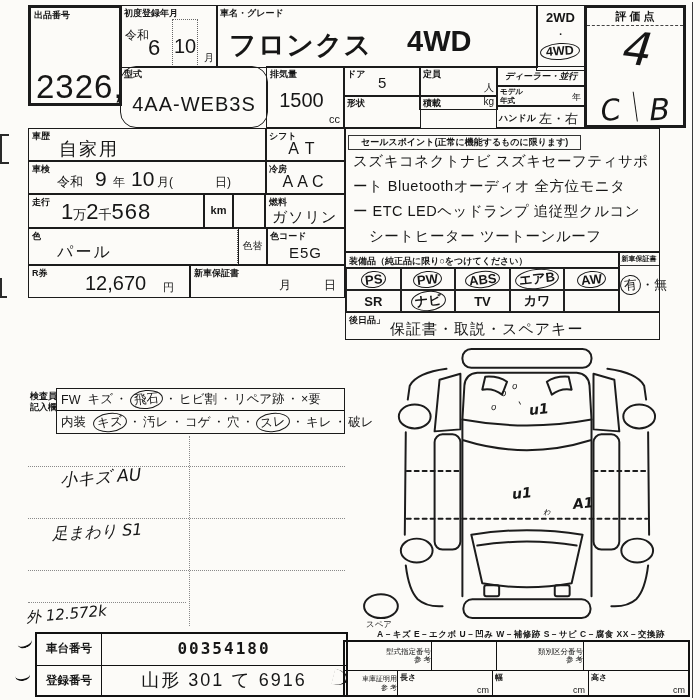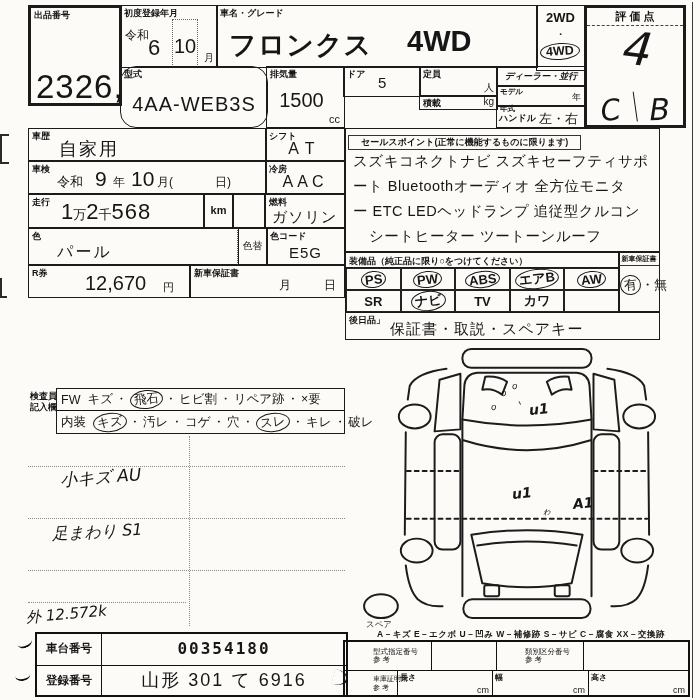--- a/index.html
+++ b/index.html
@@ -12,21 +12,21 @@
   .oval{display:inline-block;border:1.6px solid #1a1a1a;border-radius:50%;padding:0 5px 1px;transform:rotate(-4deg);}
   .oval2{display:inline-block;border:1.5px solid #1a1a1a;border-radius:50%;padding:0 3px;transform:rotate(-6deg);}
   .hw{font-style:italic;font-family:"DejaVu Sans",sans-serif;}
   .boxlbl{display:inline-block;border:1px solid #333;padding:0 12px;font-size:9px;font-weight:bold;white-space:nowrap;}
   .dot-h{position:absolute;border-top:1.5px dotted #898989;height:0;}
   .dot-v{position:absolute;border-left:1.5px dotted #898989;width:0;}
   .eq-cell{border:1px solid #222;display:flex;align-items:center;justify-content:center;font-size:13px;font-weight:bold;}
   .insp-row{height:22px;display:flex;align-items:center;padding:0 4px;font-size:12.5px;box-sizing:border-box;white-space:nowrap;}
   .dmark{position:absolute;font-size:14px;font-weight:bold;transform:rotate(-6deg);}
   .dmark.small{font-size:9px;font-weight:normal;}
-  .tbl-lbl2{font-size:7.5px;line-height:8.5px;text-align:left;width:100%;padding-left:28px;}
+  .tbl-lbl2{font-size:7.5px;line-height:8.5px;text-align:right;width:100%;}
   .penmark{position:absolute;}
 </style>
 </head>
 <body>
 
 <div id="sheet">
 
   <div class="cell thick" style="left:28px;top:5px;width:94px;height:101px;">
     <span class="lbl">出品番号</span>
     <div class="abs" style="left:5px;top:60px;font-size:33px;letter-spacing:1px;">2326,</div>
@@ -67,34 +67,37 @@
   </div>
   <div class="cell" style="left:266px;top:66px;width:79px;height:62px;">
     <span class="lbl">排気量</span>
     <div class="abs" style="left:0;right:8px;top:22px;text-align:center;font-size:20px;">1500</div>
     <span class="abs" style="right:4px;bottom:2px;font-size:11px;">cc</span>
   </div>
   <div class="cell" style="left:343px;top:66px;width:78px;height:31px;">
     <span class="lbl">ドア</span>
     <span class="abs" style="left:34px;top:7px;font-size:15px;">5</span>
   </div>
+  <div class="cell" style="left:343px;top:95px;width:78px;height:33px;">
+    <span class="lbl">形状</span>
+  </div>
   <div class="cell" style="left:419px;top:66px;width:79px;height:31px;">
     <span class="lbl">定員</span>
     <span class="abs" style="right:3px;bottom:1px;font-size:10px;">人</span>
   </div>
   <div class="cell" style="left:419px;top:95px;width:79px;height:15px;">
     <span class="lbl">積載</span>
     <span class="abs" style="right:3px;bottom:2px;font-size:10px;">kg</span>
   </div>
   <div class="cell" style="left:496px;top:66px;width:90px;height:21px;">
     <div style="font-size:9px;font-weight:bold;font-style:italic;text-align:center;line-height:18px;">ディーラー・並行</div>
   </div>
   <div class="cell" style="left:496px;top:85px;width:90px;height:22px;">
     <span class="abs" style="left:3px;top:1px;font-size:7.5px;font-weight:bold;">モデル</span>
-    <span class="abs" style="left:3px;top:10px;font-size:7.5px;font-weight:bold;margin-top:8px;">年式</span>
+    <span class="abs" style="left:3px;top:10px;font-size:7.5px;font-weight:bold;">年式</span>
     <span class="abs" style="right:4px;bottom:2px;font-size:9px;">年</span>
   </div>
   <div class="cell" style="left:496px;top:105px;width:90px;height:23px;">
     <span class="abs" style="left:2px;top:6px;font-size:9px;font-weight:bold;">ハンドル</span>
     <span class="abs" style="left:42px;top:4px;font-size:13px;">左・右</span>
   </div>
 
   <div class="cell" style="left:28px;top:128px;width:239px;height:33px;">
     <span class="lbl">車歴</span>
     <span class="abs" style="left:30px;top:8px;font-size:18px;letter-spacing:2px;">自家用</span>

